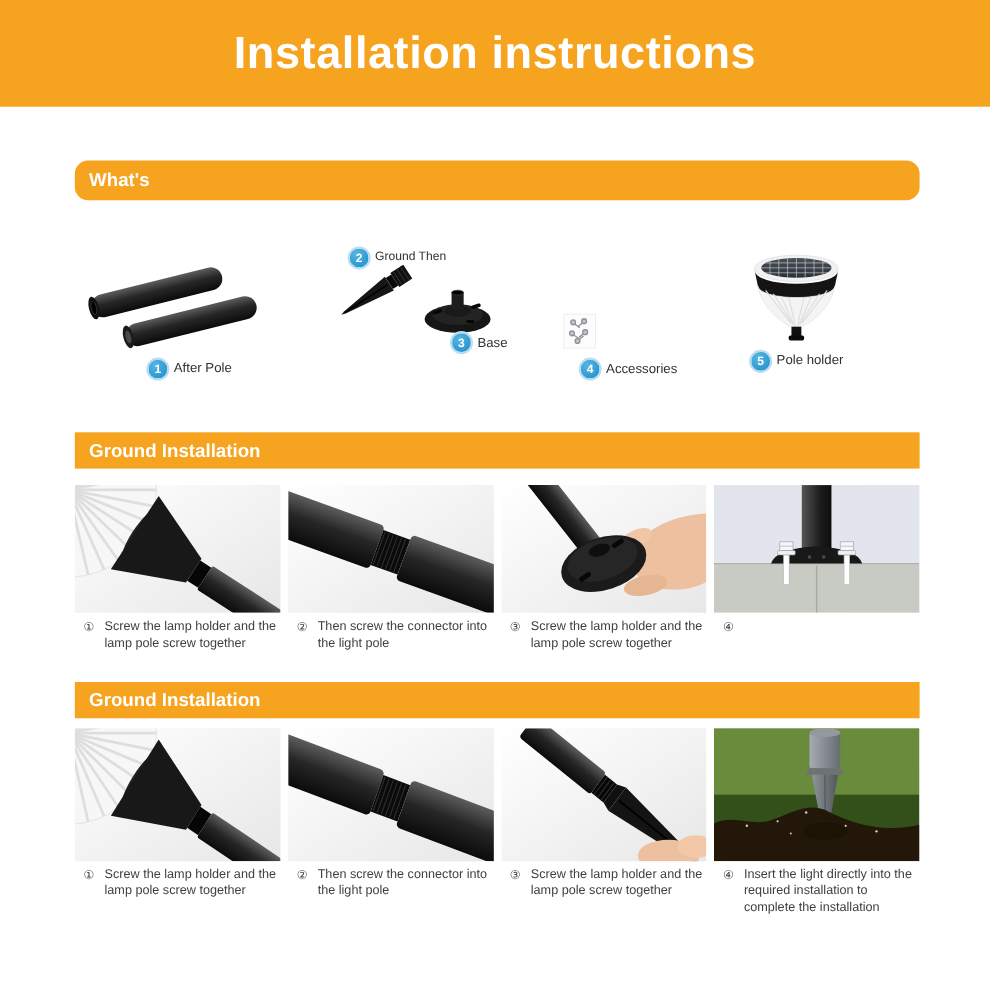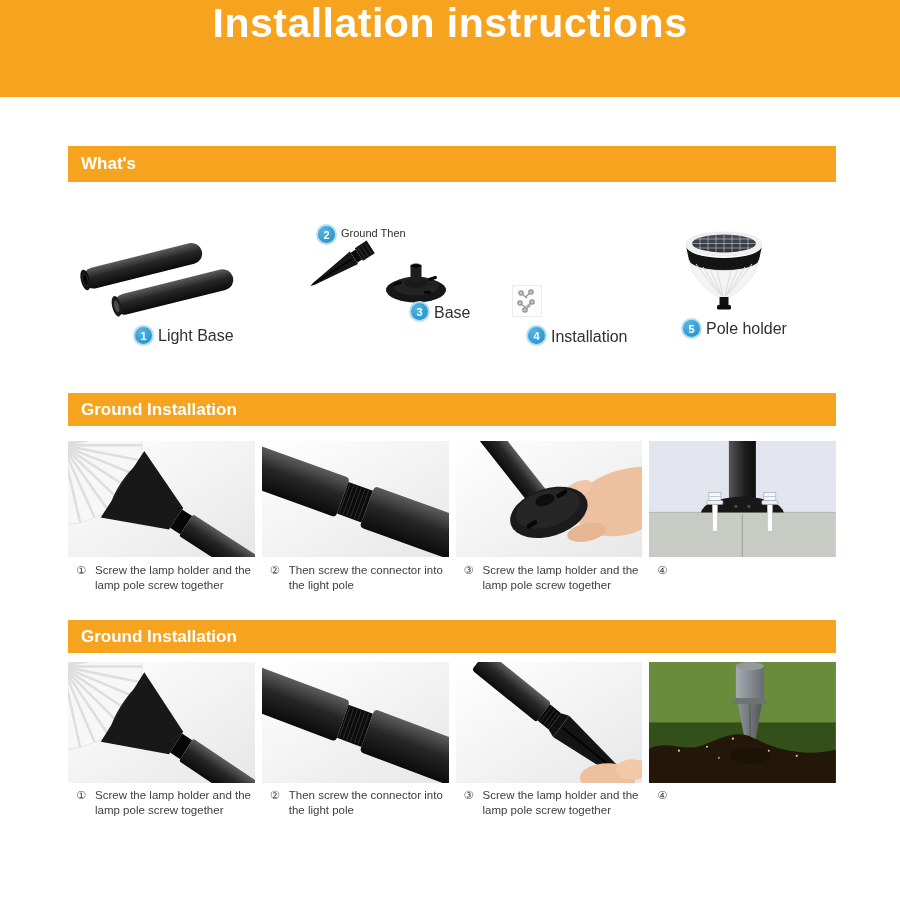--- a/index.html
+++ b/index.html
@@ -1,35 +1,35 @@
 <!DOCTYPE html>
 <html style="--accent: #F6A41F;"><head>
 <meta charset="utf-8">
 <style>
   html,body{margin:0;padding:0;background:#fff;}
   .page{position:relative;width:900px;height:900px;background:#fff;overflow:hidden;
         font-family:"Liberation Sans",sans-serif;}
   
   .hero{position:absolute;left:0;top:0;width:900px;height:97px;background:var(--accent,#F6A41F);
-        display:flex;align-items:flex-start;justify-content:center;}
+        display:flex;align-items:center;justify-content:center;}
   .hero h1{margin:0;color:#fff;font-size:41px;font-weight:bold;letter-spacing:.5px;}
   
   .band{position:absolute;left:68px;width:768px;background:var(--accent,#F6A41F);color:#fff;
         font-weight:bold;font-size:17px;display:flex;align-items:center;padding-left:13px;
         box-sizing:border-box;}
-  .band-whats{top:146px;height:36px;}
+  .band-whats{top:146px;height:36px;border-radius:12px;}
   .band-g1{top:393px;height:33px;}
   .band-g2{top:620px;height:33px;}
   
   .part-el{position:absolute;}
   .badge{position:absolute;width:17px;height:17px;border-radius:50%;
          background:radial-gradient(circle at 35% 28%,#55b5e3,#1d8dc8);
          border:2px solid #b9ddf1;color:#fff;font-size:11px;font-weight:bold;
          display:flex;align-items:center;justify-content:center;}
-  .plabel{position:absolute;font-size:16px;color:#303030;white-space:nowrap;}
+  .plabel{position:absolute;font-size:12px;color:#303030;white-space:nowrap;}
   
   .photos{position:absolute;left:68px;width:768px;display:flex;gap:7px;}
   .photos.r1{top:441px;height:116px;}
   .photos.r2{top:662px;height:121px;}
   .photo{flex:1;position:relative;overflow:hidden;background:linear-gradient(145deg,#fdfdfd,#eaeaea);}
   .photo svg{position:absolute;inset:0;width:100%;height:100%;display:block;}
   
   .caps{position:absolute;left:68px;width:768px;display:flex;gap:7px;}
   .caps.r1{top:563px;} .caps.r2{top:788px;}
   .cap{flex:1;display:flex;align-items:flex-start;padding-left:8px;box-sizing:border-box;}
@@ -95,21 +95,21 @@
     <g transform="rotate(-14 80 44)">
       <rect x="8" y="14" width="122" height="21" rx="10.5" fill="url(#gpole)"></rect>
       <ellipse cx="10" cy="24.5" rx="4.5" ry="10.5" fill="#111"></ellipse>
       <ellipse cx="10" cy="24.5" rx="2.4" ry="6" fill="#000" stroke="#3a3a3a" stroke-width="0.7"></ellipse>
       <rect x="32" y="47" width="122" height="21" rx="10.5" fill="url(#gpole)"></rect>
       <ellipse cx="34" cy="57.5" rx="4.5" ry="10.5" fill="#1b1b1b"></ellipse>
       <ellipse cx="34" cy="57.5" rx="2.4" ry="6" fill="#4a4a4a"></ellipse>
     </g>
   </svg>
   <div class="badge" style="left:133px;top:325px">1</div>
-  <div class="plabel" style="left:158px;top:327px">Light Base</div>
+  <div class="plabel" style="left:158px;top:327px">After Pole</div>
 
   <div class="badge" style="left:316px;top:224px">2</div>
   <div class="plabel" style="left:341px;top:227px;font-size:11px">Ground Then</div>
   <svg class="part-el" style="left:293px;top:240px" width="85" height="52" viewBox="0 0 85 52">
     <g transform="translate(76,8) rotate(147)">
       <rect x="-2" y="-7.5" width="14" height="15" fill="#101010"></rect>
       <line x1="1" y1="-7.5" x2="1" y2="7.5" stroke="#2e2e2e" stroke-width="1"></line>
       <line x1="5" y1="-7.5" x2="5" y2="7.5" stroke="#2e2e2e" stroke-width="1"></line>
       <line x1="9" y1="-7.5" x2="9" y2="7.5" stroke="#2e2e2e" stroke-width="1"></line>
       <rect x="12" y="-6" width="6" height="12" fill="#0a0a0a"></rect>
@@ -140,21 +140,21 @@
         <line x1="17.5" y1="8.5" x2="13.5" y2="12"></line>
       <circle cx="8" cy="18" r="2.2"></circle>
         <line x1="9.5" y1="19.5" x2="14" y2="22.5"></line>
       <circle cx="20" cy="17" r="2.2"></circle>
         <line x1="18.5" y1="18.5" x2="14.5" y2="21.5"></line>
       <circle cx="13" cy="25" r="2.2"></circle>
         <line x1="14.5" y1="23.5" x2="18.5" y2="20.5"></line>
     </g>
   </svg>
   <div class="badge" style="left:526px;top:325px">4</div>
-  <div class="plabel" style="left:551px;top:328px">Installation</div>
+  <div class="plabel" style="left:551px;top:328px">Accessories</div>
 
   <svg class="part-el" style="left:682px;top:230px" width="84" height="84" viewBox="0 0 84 84">
     <ellipse cx="42" cy="14" rx="38" ry="12" fill="#f1f1f1" stroke="#dcdcdc" stroke-width="0.6"></ellipse>
     <ellipse cx="42" cy="13.5" rx="32" ry="9" fill="url(#gpanel)"></ellipse>
     <g clip-path="url(#clipPanel)" stroke="#c9ced4" stroke-width="0.6">
       <line x1="18" y1="3" x2="18" y2="24"></line>
         <line x1="26" y1="3" x2="26" y2="24"></line>
       <line x1="34" y1="3" x2="34" y2="24"></line>
         <line x1="42" y1="3" x2="42" y2="24"></line>
       <line x1="50" y1="3" x2="50" y2="24"></line>
@@ -391,16 +391,17 @@
     <div class="cap">
       <span class="n">②</span>
       <span class="t">Then screw the connector into the light pole</span>
     </div>
     <div class="cap">
       <span class="n">③</span>
       <span class="t">Screw the lamp holder and the lamp pole screw together</span>
     </div>
     <div class="cap">
       <span class="n">④</span>
+      <span class="t">Insert the light directly into the required installation to complete the installation</span>
     </div>
   </div>
 
 </div>
 
 </body></html>

